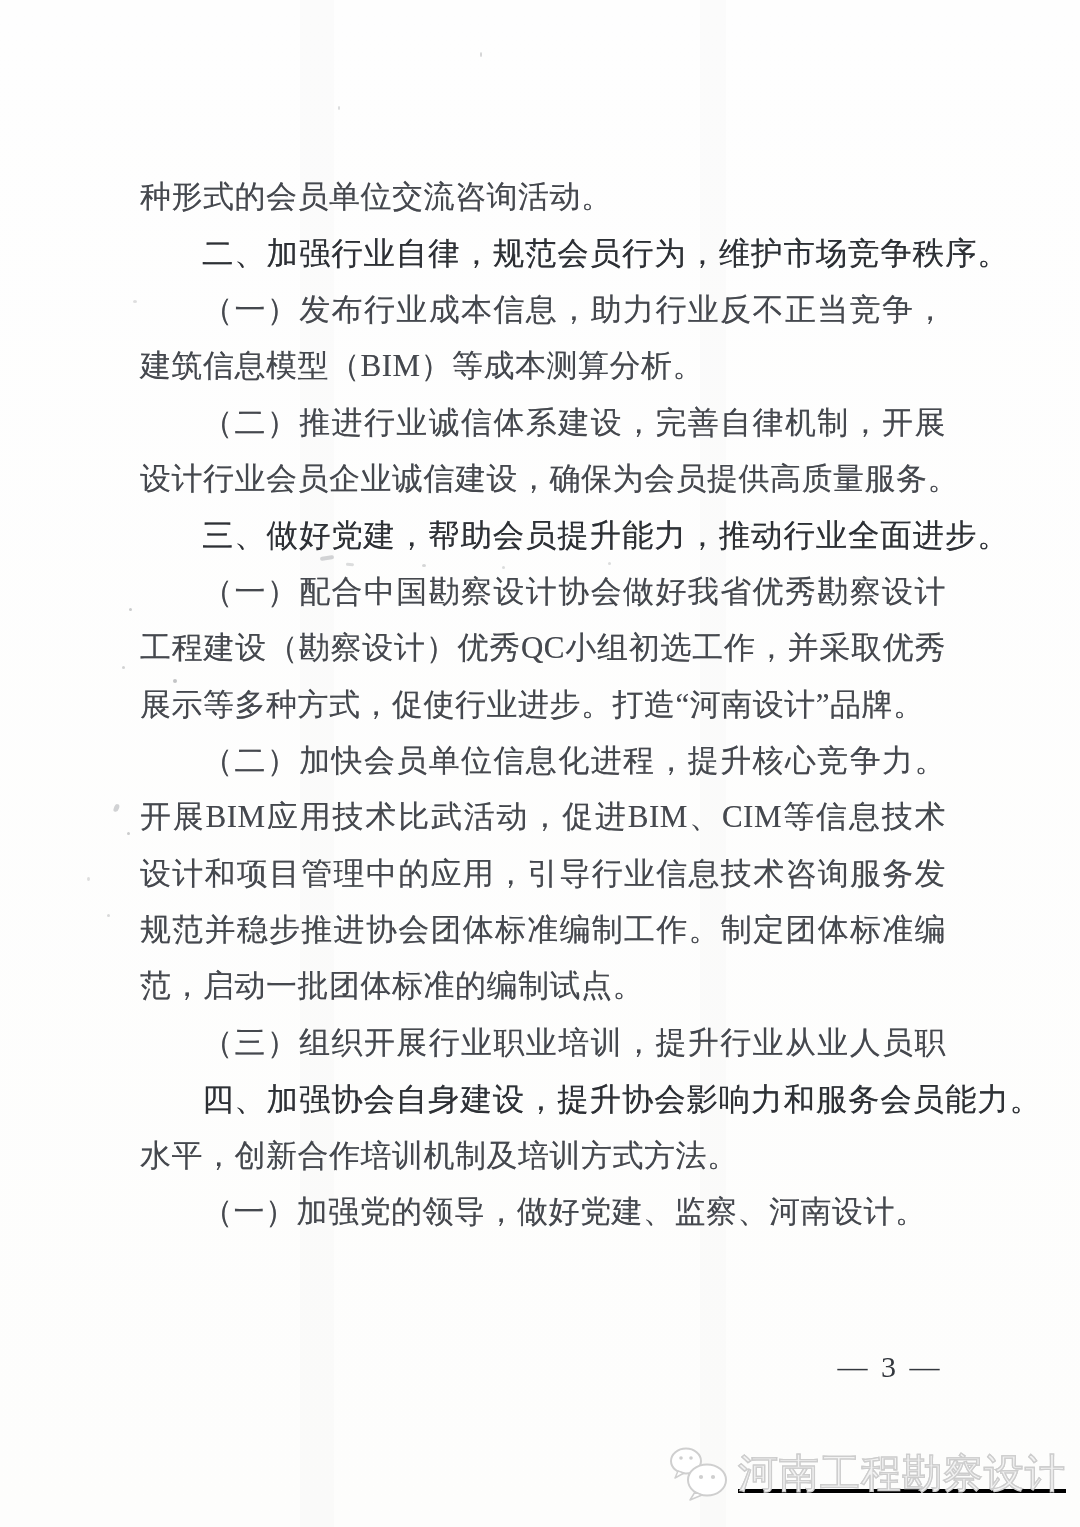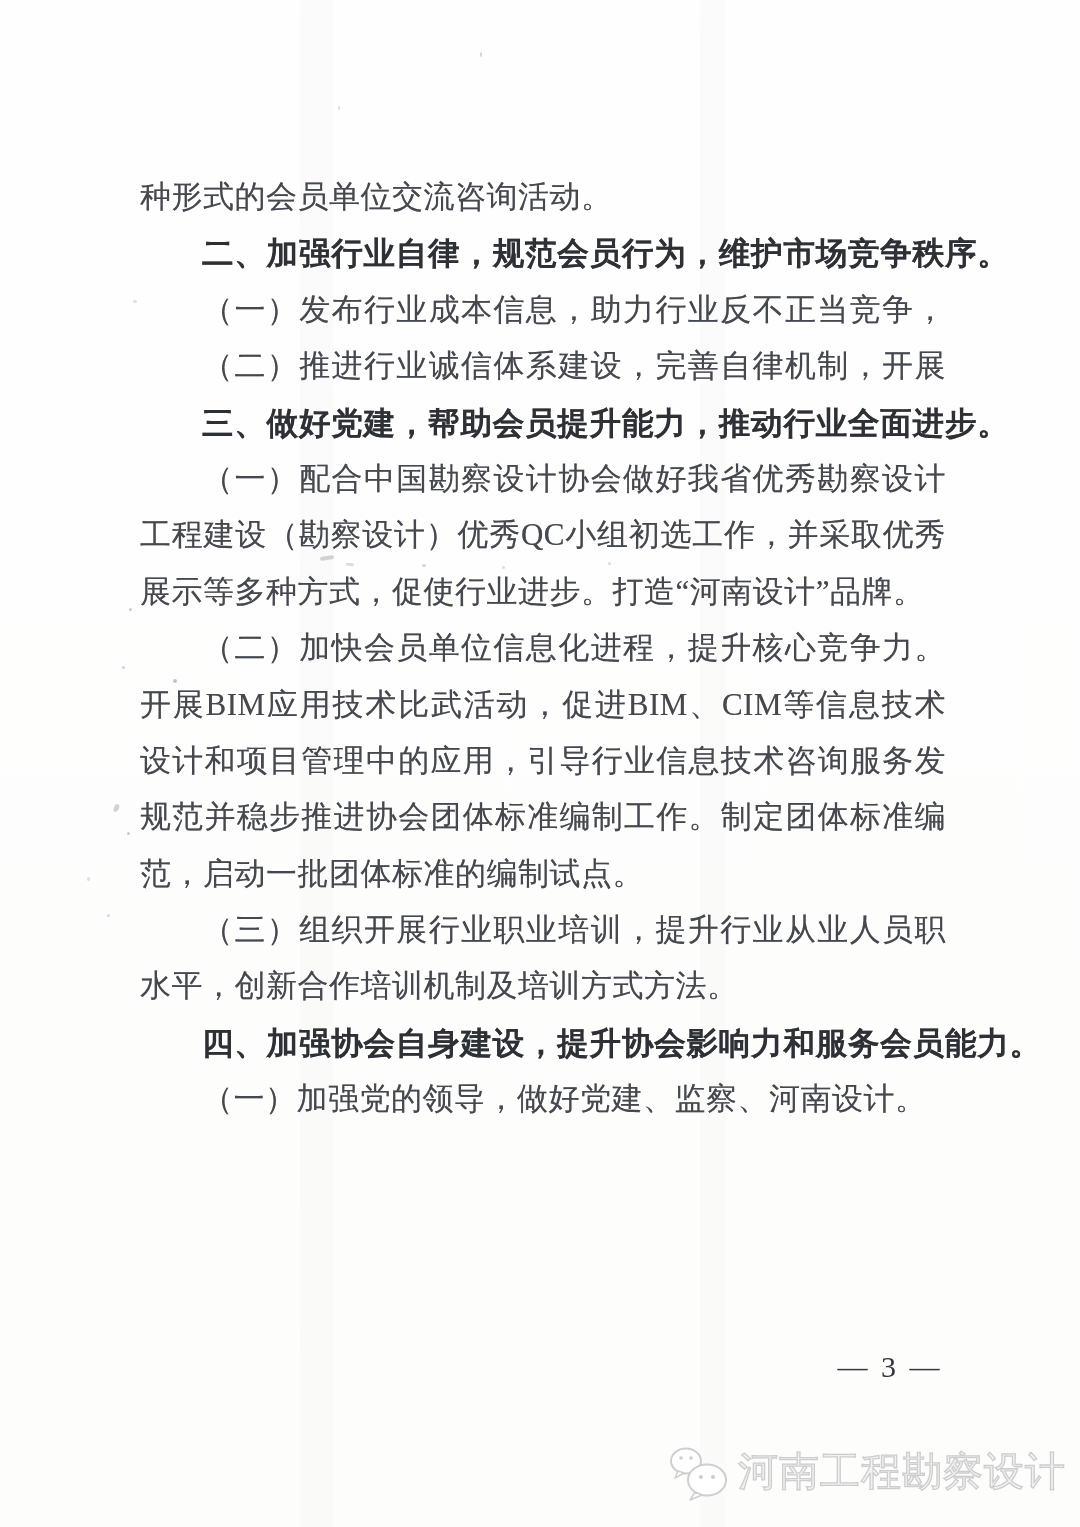--- a/index.html
+++ b/index.html
@@ -36,41 +36,43 @@
   }
   .line.indent { padding-left: 62px; }
   .line.fill {
     white-space: normal;
     text-align: justify;
     text-align-last: justify;
     overflow: hidden;
   }
   .line.bold {
     font-family: "Liberation Sans", "DejaVu Sans", sans-serif;
-    font-weight: 700;
+    font-weight: 400;
     font-size: 31.5px;
     color: #2d3035;
     letter-spacing: 0.8px;
     text-shadow: 0 0 0.6px rgba(45,48,53,0.6);
   }
   .page-number {
     position: absolute;
     left: 830px; top: 1350px;
     width: 120px;
     text-align: center;
     font-size: 30px;
     color: #33373d;
     letter-spacing: 3px;
     font-family: "Liberation Serif", "DejaVu Serif", serif;
   }
   .watermark {
     position: absolute;
     right: 14px; top: 1444px;
     display: flex;
+    align-items: center;
     gap: 8px;
+    text-decoration: underline;
   }
   .watermark-text {
     font-size: 40px;
     letter-spacing: 1px;
     color: #f2f2f2;
     -webkit-text-stroke: 1.3px #cdcdcd;
     text-shadow: 1px 1px 0 #ffffff;
     font-family: "Liberation Serif", "DejaVu Serif", serif;
     white-space: nowrap;
   }
@@ -92,33 +94,35 @@
 
 <div class="page">
 
   <div class="streak" style="left:300px; width:34px;"></div>
   <div class="streak" style="left:700px; width:26px;"></div>
 
   <div class="doc" id="doc-body">
       <div class="line">种形式的会员单位交流咨询活动。</div>
       <div class="line indent bold">二、加强行业自律，规范会员行为，维护市场竞争秩序。</div>
       <div class="line indent fill">（一）发布行业成本信息，助力行业反不正当竞争，开展</div>
+      <div class="line">建筑信息模型（BIM）等成本测算分析。</div>
       <div class="line indent fill">（二）推进行业诚信体系建设，完善自律机制，开展勘察</div>
+      <div class="line">设计行业会员企业诚信建设，确保为会员提供高质量服务。</div>
       <div class="line indent bold">三、做好党建，帮助会员提升能力，推动行业全面进步。</div>
       <div class="line indent fill">（一）配合中国勘察设计协会做好我省优秀勘察设计成果、</div>
       <div class="line fill">工程建设（勘察设计）优秀QC小组初选工作，并采取优秀成果</div>
       <div class="line">展示等多种方式，促使行业进步。打造“河南设计”品牌。</div>
       <div class="line indent fill">（二）加快会员单位信息化进程，提升核心竞争力。继续</div>
       <div class="line fill">开展BIM应用技术比武活动，促进BIM、CIM等信息技术在工程</div>
       <div class="line fill">设计和项目管理中的应用，引导行业信息技术咨询服务发展。</div>
       <div class="line fill">规范并稳步推进协会团体标准编制工作。制定团体标准编制规</div>
       <div class="line">范，启动一批团体标准的编制试点。</div>
       <div class="line indent fill">（三）组织开展行业职业培训，提升行业从业人员职业化</div>
+      <div class="line indent bold">四、加强协会自身建设，提升协会影响力和服务会员能力。</div>
       <div class="line">水平，创新合作培训机制及培训方式方法。</div>
-      <div class="line indent bold">四、加强协会自身建设，提升协会影响力和服务会员能力。</div>
       <div class="line indent">（一）加强党的领导，做好党建、监察、河南设计。</div>
     </div>
 
   <div class="speck" style="left:480px; top:52px;  width:2px; height:5px; opacity:.30;"></div>
   <div class="speck" style="left:338px; top:106px; width:2px; height:4px; opacity:.25;"></div>
   <div class="smudge" style="left:320px; top:556px; width:14px; height:4px; opacity:.38; transform:rotate(-8deg);"></div>
   <div class="smudge" style="left:346px; top:563px; width:8px;  height:3px; opacity:.30; transform:rotate(5deg);"></div>
   <div class="speck" style="left:422px; top:564px; width:4px; height:3px; opacity:.28;"></div>
   <div class="speck" style="left:502px; top:566px; width:3px; height:3px; opacity:.24;"></div>
   <div class="speck" style="left:608px; top:562px; width:3px; height:3px; opacity:.24;"></div>

